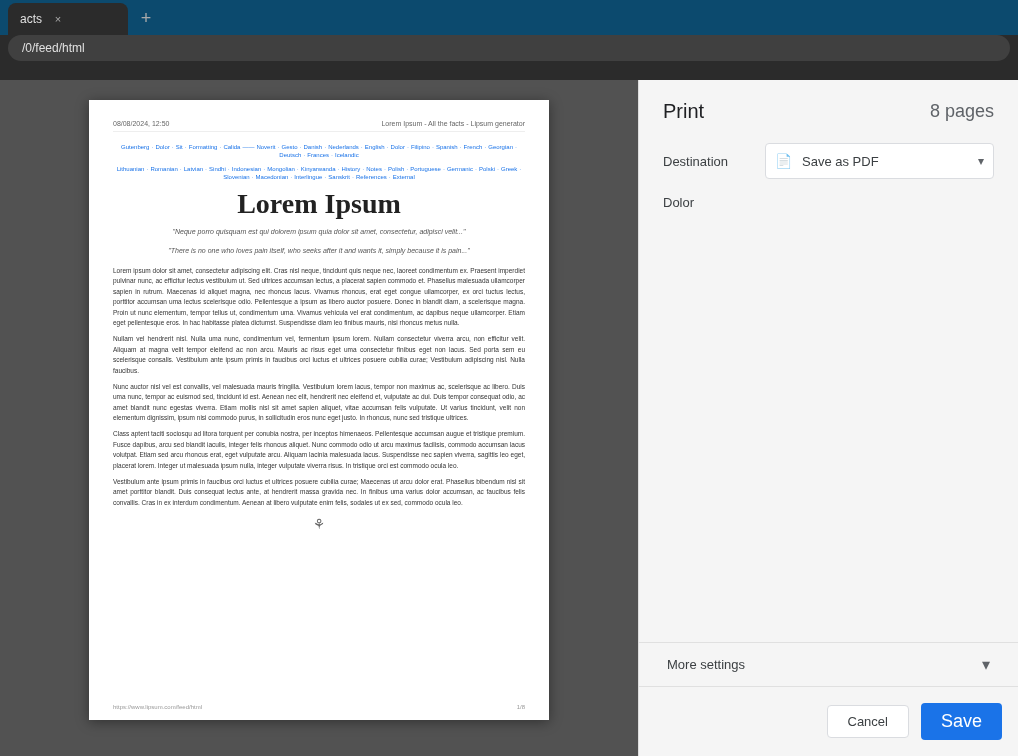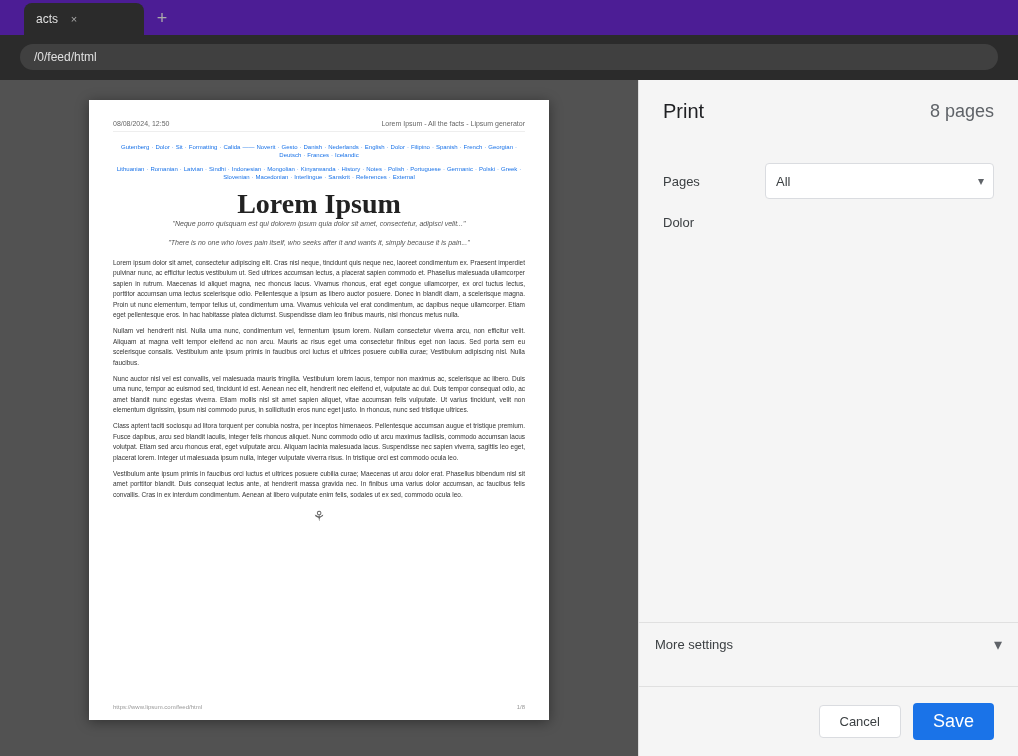--- a/index.html
+++ b/index.html
@@ -19,22 +19,22 @@
       background: #2b2b2b;
       height: 80px;
       display: flex;
       flex-direction: column;
     }
 
     .tab-bar {
       height: 40px;
       display: flex;
       align-items: flex-end;
-      padding: 0 24px;
-      background: #4c1d95;
+      padding: 0 8px;
+      background: #0c4a6e;
     }
 
     .tab {
       display: flex;
       align-items: center;
       background: #2b2b2b;
       border-radius: 8px 8px 0 0;
       padding: 0 12px;
       height: 32px;
       min-width: 120px;
@@ -70,22 +70,21 @@
       display: flex;
       align-items: center;
       justify-content: center;
       margin-left: 4px;
       margin-bottom: 2px;
     }
 
     .address-bar-row {
       height: 52px;
       display: flex;
-      align-items: center;
-      padding: 0 20px;
+      padding: 0 8px;
       gap: 8px;
       background: #2b2b2b;
     }
 
     .address-bar {
       flex: 1;
       background: #404040;
       border: none;
       border-radius: 20px;
       color: #e0e0e0;
@@ -147,20 +146,21 @@
       color: #1a73e8;
       font-size: 6px;
     }
 
     .page-title-large {
       text-align: center;
       font-size: 28px;
       font-family: Georgia, serif;
       font-weight: bold;
       color: #222;
+      margin-bottom: 8px;
     }
 
     .page-subtitle {
       text-align: center;
       font-style: italic;
       font-size: 7px;
       color: #555;
       margin-bottom: 12px;
     }
 
@@ -183,21 +183,20 @@
       color: #999;
     }
 
     
     .settings-panel {
       width: 380px;
       background: #f5f5f5;
       display: flex;
       flex-direction: column;
       border-left: 1px solid #ddd;
-      gap: 20px;
     }
 
     .panel-header {
       display: flex;
       justify-content: space-between;
       align-items: center;
       padding: 20px 24px 12px;
       background: #f5f5f5;
     }
 
@@ -302,41 +301,41 @@
       transform: translateY(-50%);
       pointer-events: none;
       color: #5f6368;
       font-size: 12px;
     }
 
     .more-settings-row {
       display: flex;
       align-items: center;
       justify-content: space-between;
-      padding: 12px 16px;
+      padding: 12px 28px;
       cursor: pointer;
       border-top: 1px solid #e0e0e0;
       margin-top: 4px;
     }
 
     .more-settings-label {
       font-size: 13px;
       color: #3c4043;
     }
 
     .chevron-down {
       color: #5f6368;
       font-size: 16px;
     }
 
     .panel-footer {
       display: flex;
       justify-content: flex-end;
       align-items: center;
-      padding: 16px 24px;
+      padding: 16px 16px;
       gap: 12px;
       background: #f5f5f5;
       border-top: 1px solid #e0e0e0;
     }
 
     .btn-cancel {
       background: white;
       border: 1px solid #dadce0;
       border-radius: 4px;
       padding: 8px 20px;
@@ -479,30 +478,30 @@
   </div>
 
   <div class="settings-panel">
     <div class="panel-header">
       <span class="panel-title">Print</span>
       <span class="panel-pages">8 pages</span>
     </div>
 
     <div class="panel-body">
 
-
       <div class="setting-row">
-        <span class="setting-label">Pages</span>
-        <div class="select-wrapper">
-          <select>
-            <option>All</option>
-            <option>Custom</option>
+        <span class="setting-label">Destination</span>
+        <div class="destination-select-wrapper">
+          <span class="destination-icon">📄</span>
+          <select class="destination-select">
+            <option>Save as PDF</option>
           </select>
         </div>
       </div>
+
 
       <div class="setting-row">
         <span class="setting-label">Dolor</span>
       </div>
 
     </div>
 
     <div class="more-settings-row">
       <span class="more-settings-label">More settings</span>
       <span class="chevron-down">▾</span>

